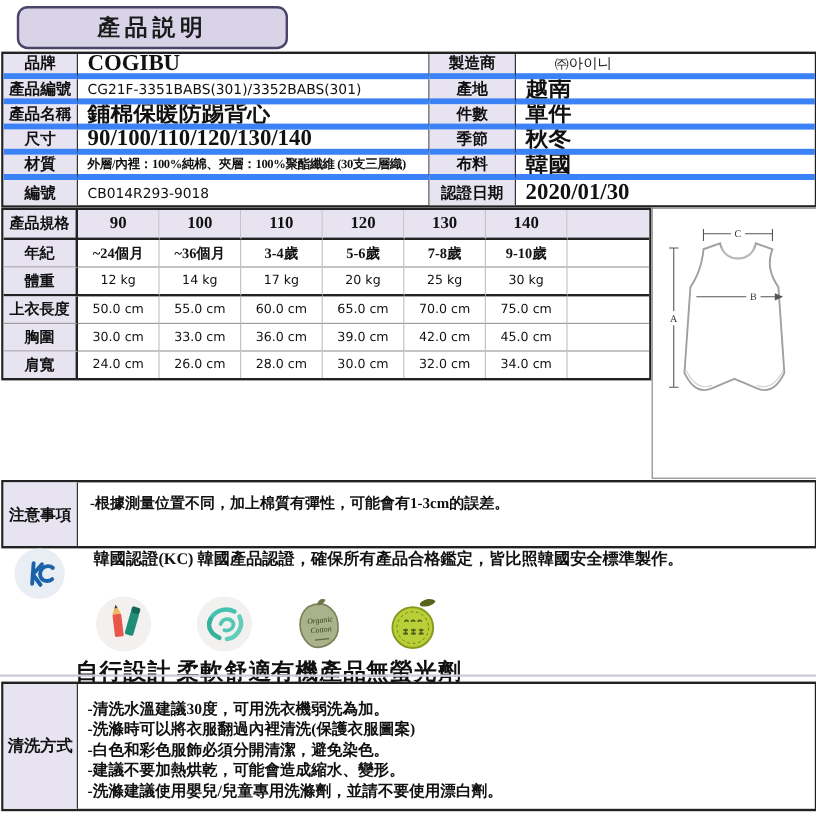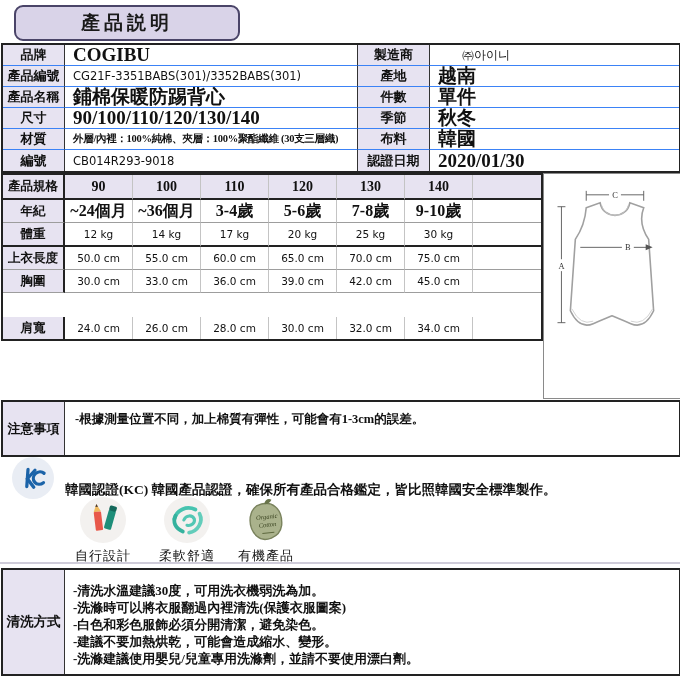--- a/index.html
+++ b/index.html
@@ -9,70 +9,70 @@
   
   .title-box{position:absolute;left:14px;top:5px;width:222px;height:32px;
     background:#d9d3e8;border:2px solid#4a4468;border-radius:9px;
     display:flex;align-items:center;justify-content:center;
     font-size:19px;font-weight:bold;letter-spacing:4px;color:#1a1a1a;text-align:center;}
 
   
   .info-table{position:absolute;left:1px;top:43px;width:676px;
     display:grid;grid-template-columns:62px 293px 72px 1fr;
     grid-auto-rows:21px;border:2px solid #222;background:#fff;}
-  .cell{border-right:1px solid #333;border-bottom:1px solid #3b82f6;
+  .cell{border-right:1px solid #333;border-bottom:5px solid #3b82f6;
     display:flex;align-items:center;overflow:hidden;white-space:nowrap;}
   .cell.last-col{border-right:none;}
   .cell.last-row{border-bottom:none;}
   .lab{background:#e7e3f1;justify-content:center;font-weight:bold;font-size:13px;}
   .val{padding-left:8px;font-weight:bold;font-size:19px;}
   .val.code{font-family:"DejaVu Sans","Liberation Sans",sans-serif;font-weight:normal;font-size:11.5px;}
   .val.kr{font-family:"DejaVu Sans","Liberation Sans",sans-serif;font-weight:normal;font-size:12px;padding-left:32px;}
   .val.small{font-size:10.5px;letter-spacing:-0.3px;}
 
   
   .spec-table{position:absolute;left:1px;top:173px;width:538px;
     display:grid;grid-template-columns:62px repeat(6,68px) 1fr;
     border:2px solid #222;background:#fff;}
   .sp{display:flex;align-items:center;justify-content:center;
       border-right:1px solid #c4c4c4;border-bottom:1px solid #9d9d9d;
       height:22px;font-size:12px;overflow:hidden;white-space:nowrap;}
   .sp.hd{height:23px;background:#e7e3f1;border-bottom:2px solid #222;
       font-size:14px;font-weight:bold;}
   .sp.rowlab{background:#e7e3f1;border-right:2px solid #222;font-weight:bold;font-size:12.5px;}
-  .sp.serifv{font-weight:bold;font-size:16px;}
+  .sp.serifv{font-weight:bold;font-size:12px;}
   .sp.sansv{font-family:"DejaVu Sans","Liberation Sans",sans-serif;font-size:10.5px;}
   .sp.sepb{border-bottom:2px solid #222;}
   .sp.endc{border-right:none;}
-  .sp.lastr{border-bottom:none;margin-top:24px;}
+  .sp.lastr{border-bottom:none;}
 
   
   .vest-box{position:absolute;left:543px;top:173px;width:136px;height:224px;
     border:1px solid #8a8a8a;background:#fff;}
 
   
   .notes-box{position:absolute;left:1px;top:400px;width:676px;height:53px;
     display:grid;grid-template-columns:62px 1fr;border:2px solid #222;}
   .notes-lab{background:#e7e3f1;border-right:1px solid #333;display:flex;
     align-items:center;justify-content:center;font-weight:bold;font-size:13px;}
   .notes-text{padding:9px 10px 0 10px;font-weight:bold;font-size:12.5px;}
 
   
-  .kc-row{position:absolute;left:12px;top:457px;display:flex;align-items:flex-end;gap:11px;}
+  .kc-row{position:absolute;left:12px;top:457px;display:flex;align-items:flex-start;gap:24px;}
   .kc-circle{width:42px;height:42px;border-radius:50%;background:#e9edf4;
     display:flex;align-items:center;justify-content:center;}
   .kc-text{font-weight:bold;font-size:13.5px;}
 
   
   .feature{position:absolute;top:497px;width:92px;display:flex;flex-direction:column;
     align-items:center;gap:4px;}
   .f-icon{width:46px;height:46px;border-radius:50%;display:flex;
     align-items:center;justify-content:center;}
   .f-bg{background:#f3f1ef;}
-  .f-label{font-weight:normal;font-size:13px;letter-spacing:1px;white-space:nowrap;}
+  .f-label{font-weight:bold;font-size:19px;letter-spacing:1px;white-space:nowrap;}
 
   .divider{position:absolute;left:0;top:562px;width:680px;height:2px;background:#cfccd9;}
 
   
   .wash-box{position:absolute;left:1px;top:568px;width:676px;height:104px;
     display:grid;grid-template-columns:62px 1fr;border:2px solid #222;}
   .wash-lab{background:#e7e3f1;border-right:1px solid #333;display:flex;
     align-items:center;justify-content:center;font-weight:bold;font-size:13.5px;}
   .wash-text{padding:12px 8px 0 8px;font-weight:bold;font-size:13px;line-height:17px;}
 </style>
@@ -265,20 +265,36 @@
           <path d="M 22 8 C 23 3.5, 27 2.5, 29.5 4.5 C 27.5 8, 24 9, 22 8 Z" fill="#68744a"></path>
           <text x="23" y="23" font-size="6.5" font-style="italic" text-anchor="middle" fill="#38421f">Organic</text>
           <text x="23" y="31" font-size="6.5" font-style="italic" text-anchor="middle" fill="#38421f">Cotton</text>
           <line x1="17" y1="37" x2="29" y2="37" stroke="#5d683e" stroke-width="1"></line>
         </g>
       </svg>
     </div>
     <div class="f-label">有機產品</div>
   </div>
 
+  <div class="feature" style="left:299px">
+    <div class="f-icon">
+      <svg width="46" height="48" viewBox="0 0 44 48">
+        <path d="M 27 7 C 30 2.5, 37 2, 40 5 C 37 9.5, 30.5 10.5, 27 8.5 Z" fill="#56631c"></path>
+        <circle cx="21" cy="27" r="17" fill="#b9cf37" stroke="#87991f" stroke-width="1.6"></circle>
+        <circle cx="21" cy="27" r="13.2" fill="none" stroke="#6f7f1a" stroke-width="0.8" stroke-dasharray="2.4 2.2"></circle>
+        <g stroke="#4e5a19" stroke-width="1.3" fill="none">
+          <path d="M 14 22 q 2 -2 3.5 0 M 19.5 22 q 2 -2 3.5 0 M 25 22 q 2 -2 3.5 0"></path>
+          <path d="M 13 29 h 4 M 13 32 h 4 M 15 28 v 5"></path>
+          <path d="M 19.5 29 h 4 M 19.5 32 h 4 M 21.5 28 v 5"></path>
+          <path d="M 26 29 h 4 M 26 32 h 4 M 28 28 v 5"></path>
+        </g>
+      </svg>
+    </div>
+    <div class="f-label">無螢光劑</div>
+  </div>
 
   <div class="divider"></div>
 
   <div class="wash-box">
     <div class="wash-lab">清洗方式</div>
     <div class="wash-text">
       <div>-清洗水溫建議30度，可用洗衣機弱洗為加。</div>
       <div>-洗滌時可以將衣服翻過內裡清洗(保護衣服圖案)</div>
       <div>-白色和彩色服飾必須分開清潔，避免染色。</div>
       <div>-建議不要加熱烘乾，可能會造成縮水、變形。</div>

